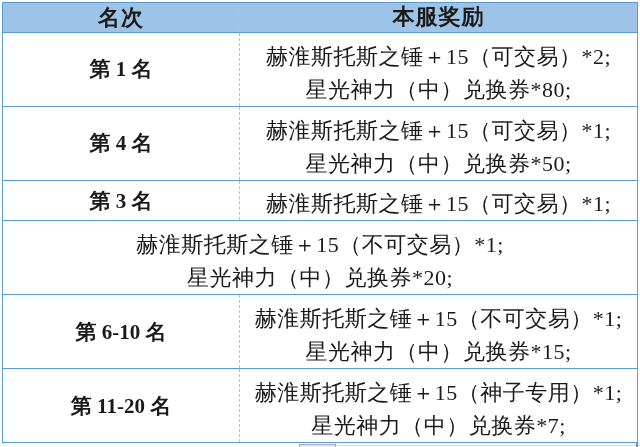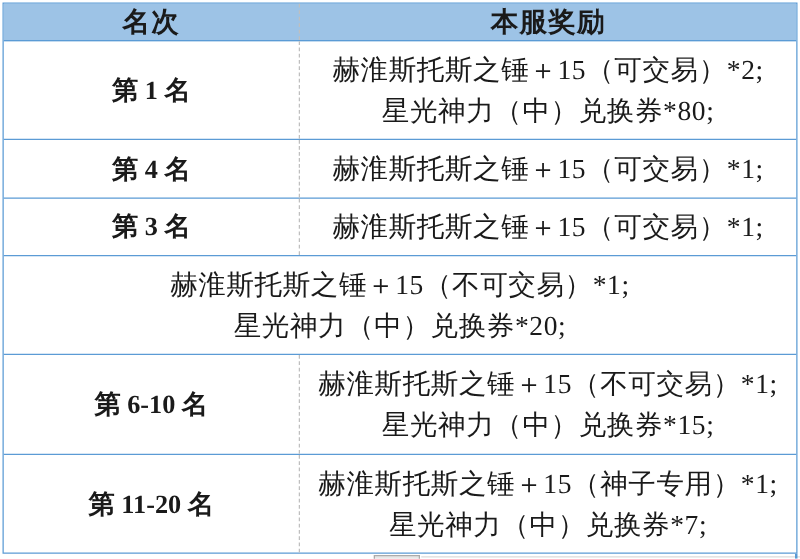--- a/index.html
+++ b/index.html
@@ -48,21 +48,21 @@
     border-right: 1px dashed var(--column-divider, #BFBFBF);
     display: flex;
     align-items: center;
     justify-content: center;
   }
   .reward-col {
     flex: 1 1 auto;
     display: flex;
     flex-direction: column;
     align-items: center;
-    justify-content: center;
+    justify-content: flex-end;
   }
   .header-cell-text {
     font-size: 22px;
     font-weight: 700;
     color: var(--text, #1A1A1A);
     letter-spacing: 1px;
   }
   .rank-text {
     font-size: 21px;
     font-weight: 700;
@@ -121,20 +121,21 @@
         <div class="reward-line">星光神力（中）兑换券*80;</div>
       </div>
     </div>
 
     <div class="data-row">
       <div class="rank-col">
         <span class="rank-text">第 4 名</span>
       </div>
       <div class="reward-col">
         <div class="reward-line">赫淮斯托斯之锤＋15（可交易）*1;</div>
+        <div class="reward-line">星光神力（中）兑换券*50;</div>
       </div>
     </div>
 
     <div class="data-row">
       <div class="rank-col">
         <span class="rank-text">第 3 名</span>
       </div>
       <div class="reward-col">
         <div class="reward-line">赫淮斯托斯之锤＋15（可交易）*1;</div>
       </div>

